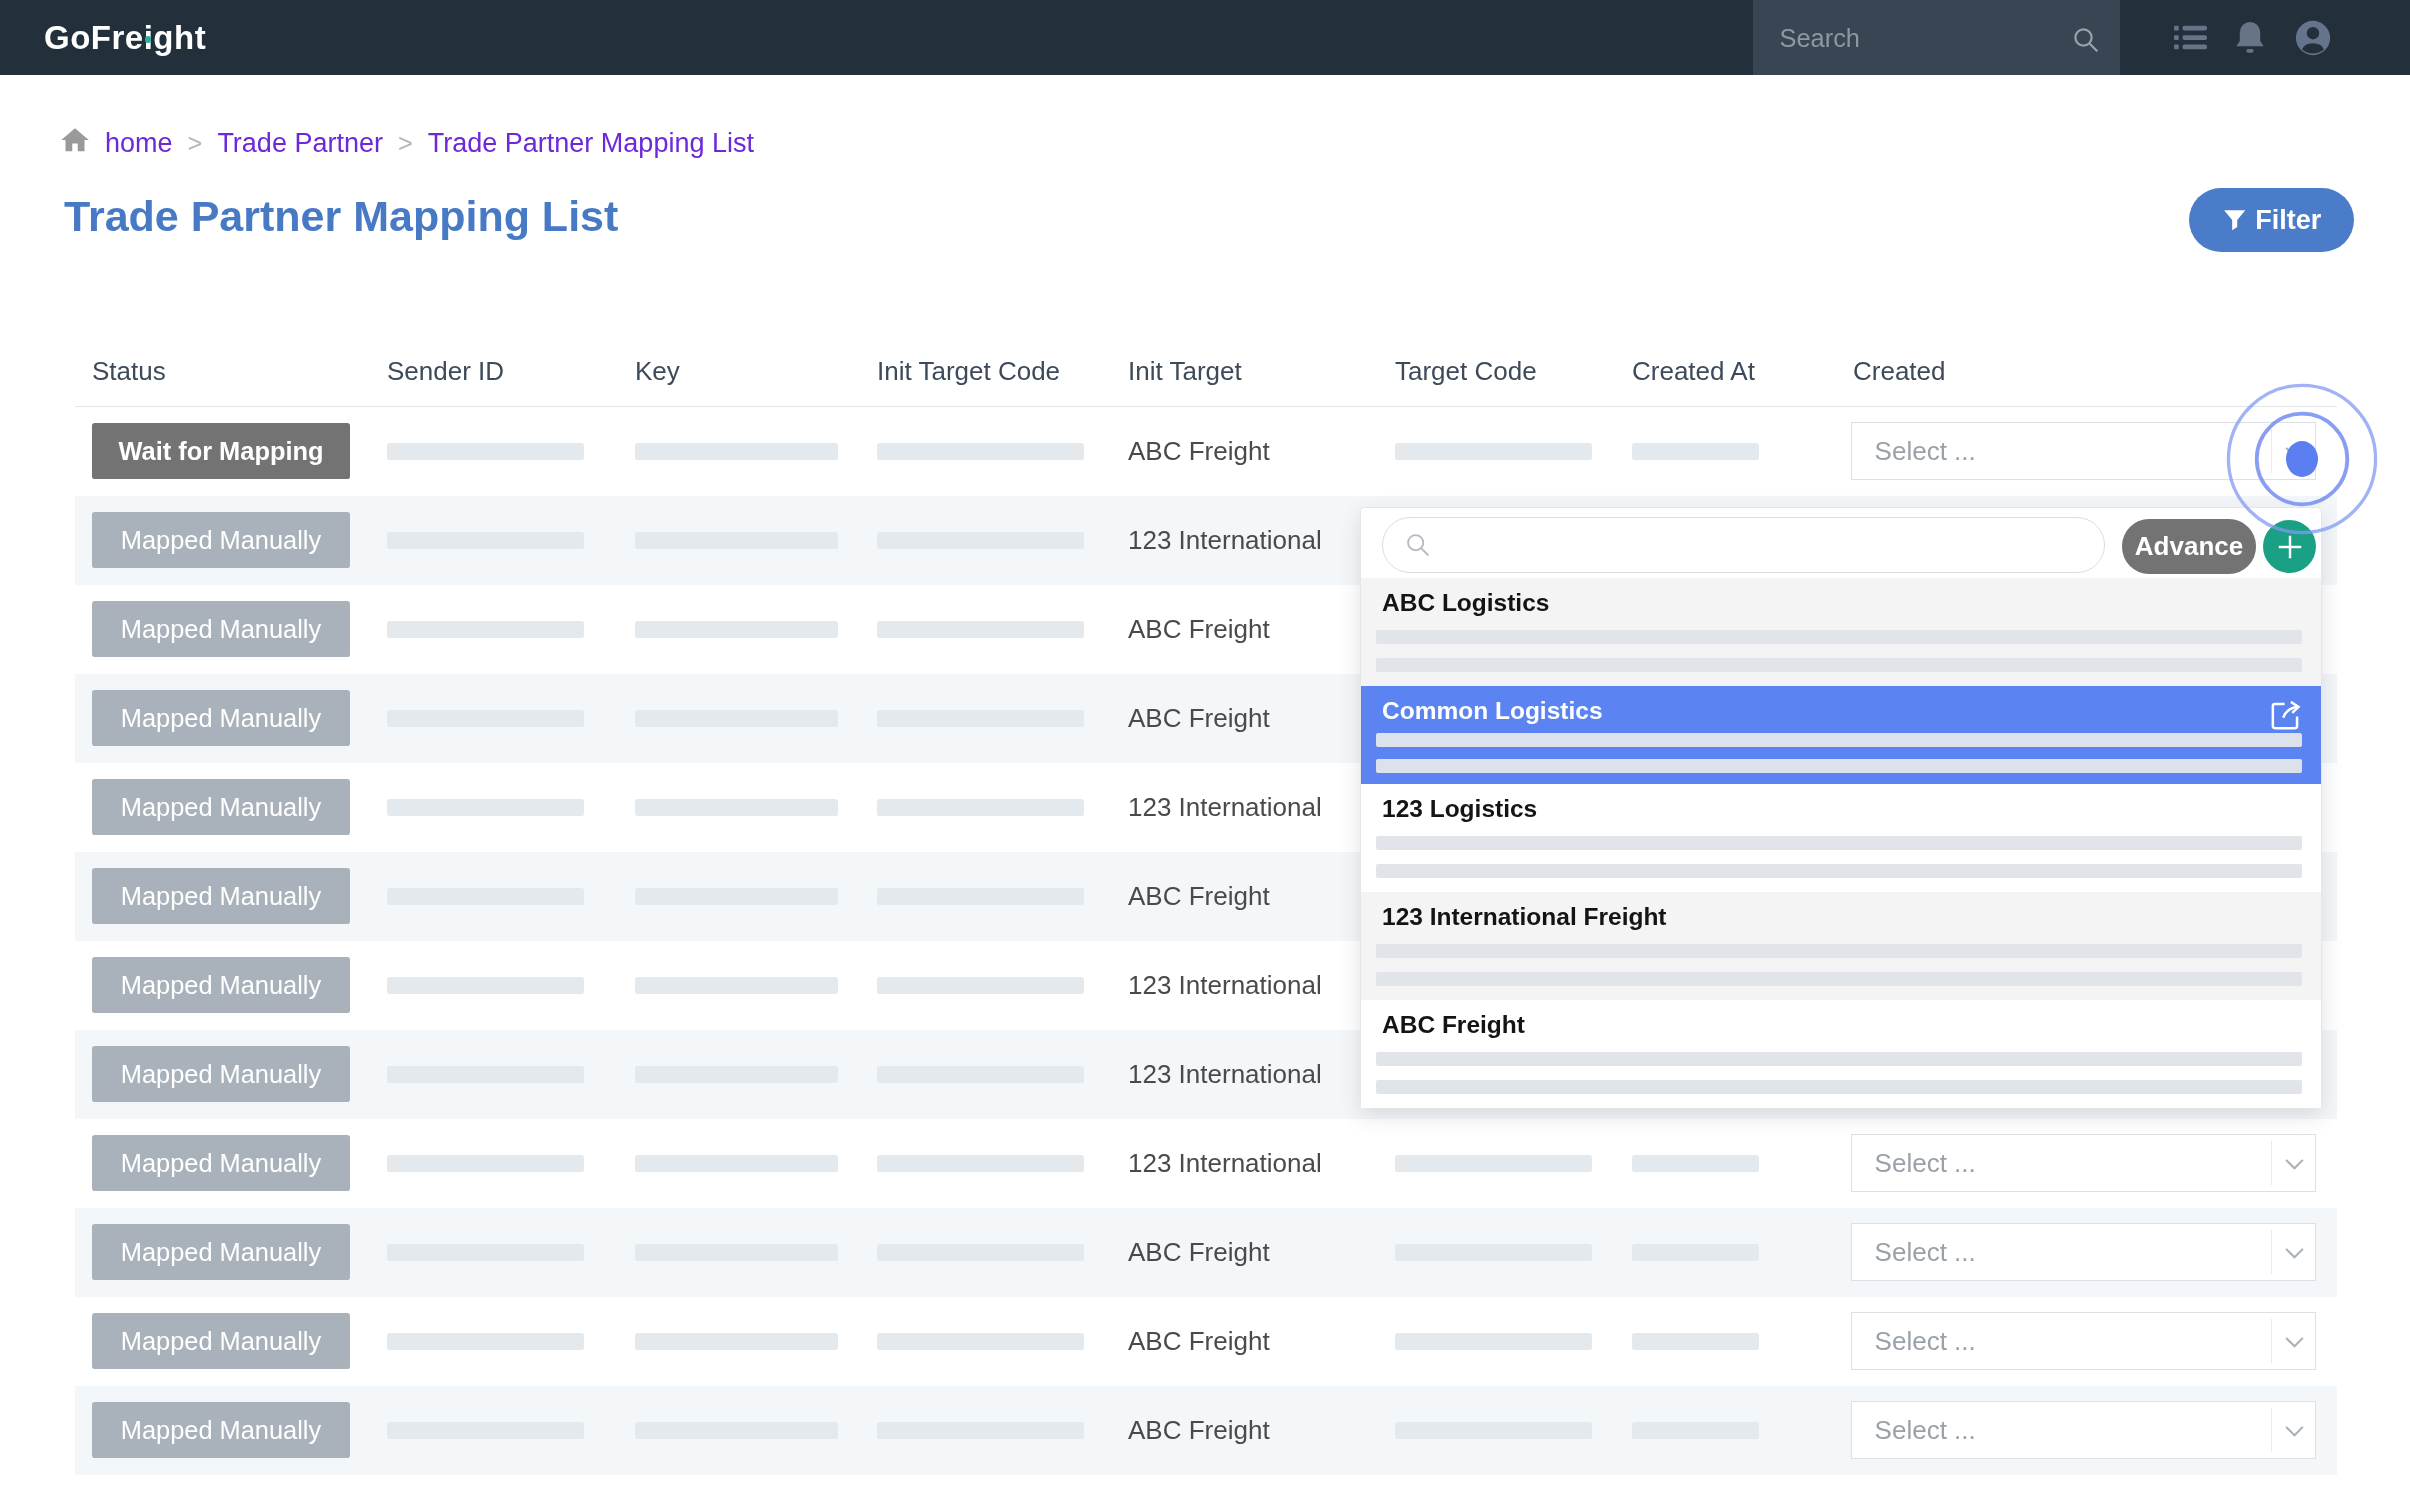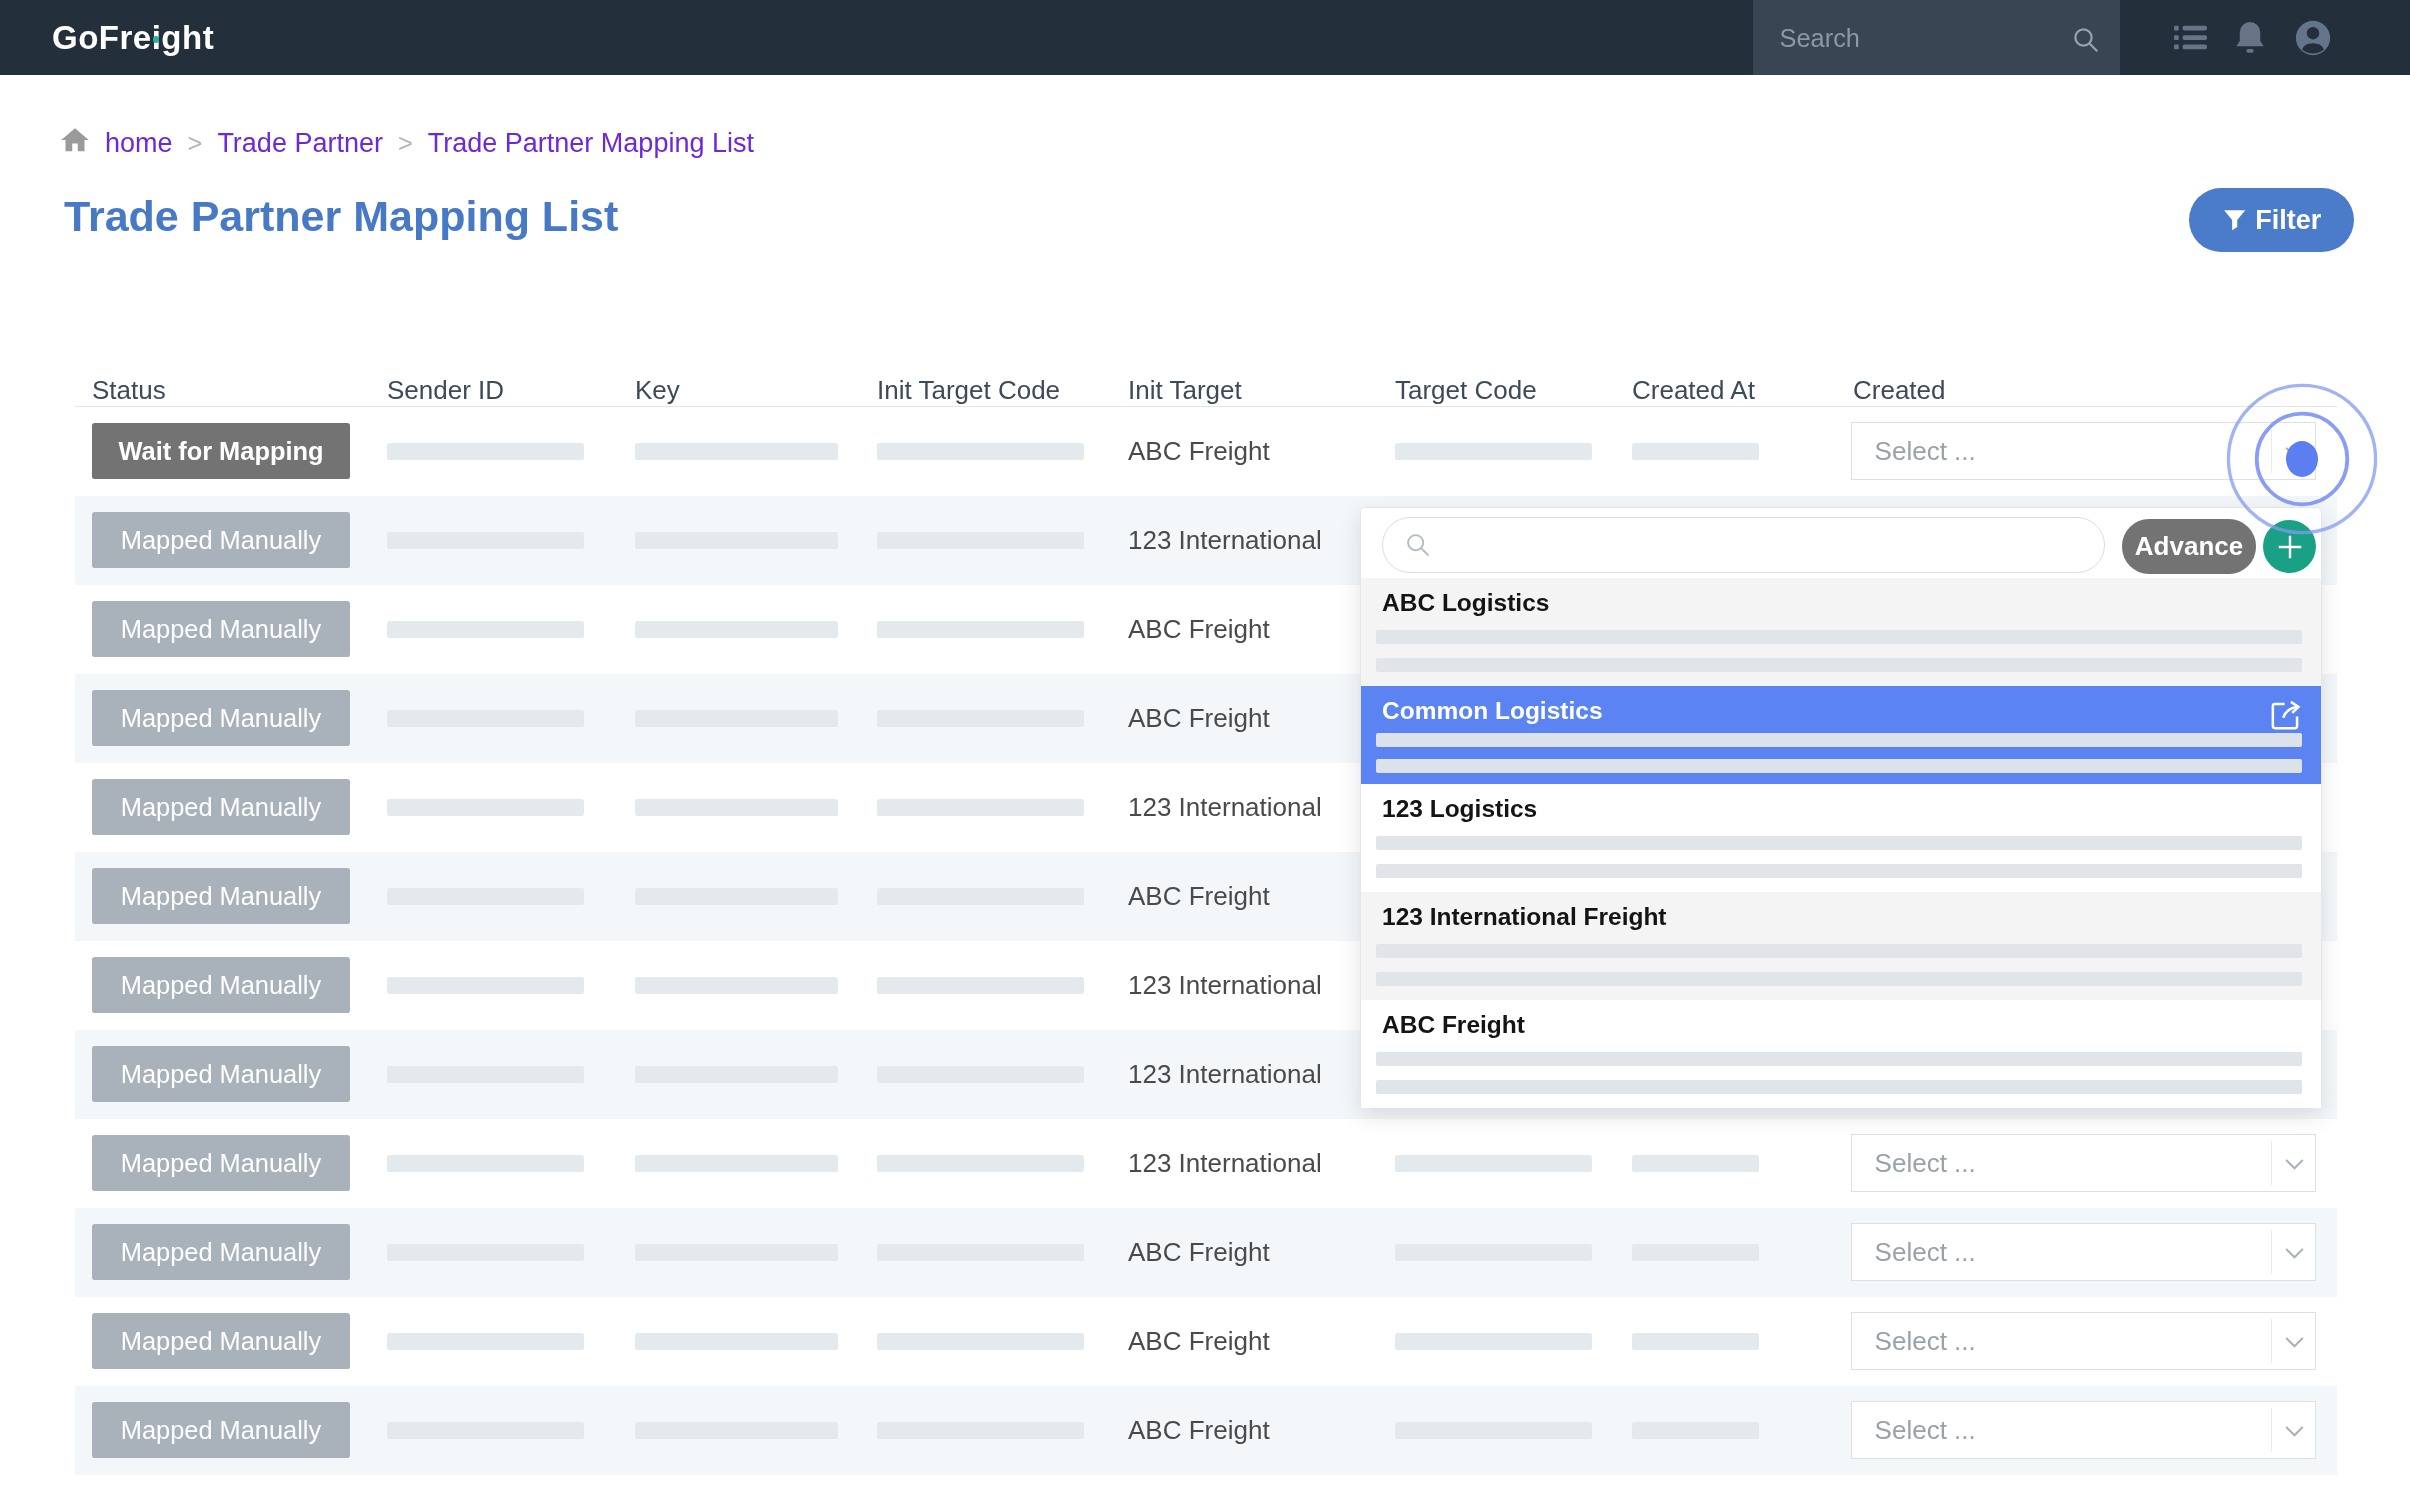--- a/index.html
+++ b/index.html
@@ -2,21 +2,21 @@
 <html style="font-size:15px"><head>
 <meta charset="utf-8">
 <style>
   html,body{margin:0;padding:0;background:#fff;}
   .screen{
     position:relative;width:2411px;height:1508px;overflow:hidden;background:#ffffff;
     font-family:"Liberation Sans","DejaVu Sans",sans-serif;
   }
   
   .topbar{position:absolute;left:0;top:0;width:2411px;height:75px;background:#242f3c;}
-  .logo{position:absolute;left:52px;top:0;height:75px;line-height:75px;color:#ffffff;
+  .logo{position:absolute;left:44px;top:0;height:75px;line-height:75px;color:#ffffff;
         font-size:33px;font-weight:700;letter-spacing:0.5px;}
   .logo .logo-i{position:relative;}
   .logo .logo-i::after{content:"";position:absolute;left:0.9px;top:17px;width:6.6px;height:6.6px;border-radius:50%;background:#2fae9d;}
   .nav-search{position:absolute;left:1753px;top:0;width:367px;height:75px;background:#3a4553;}
   .nav-search input{position:absolute;left:24.5px;top:0;width:282px;height:75px;background:transparent;border:none;outline:none;
         color:#aeb7c2;font-size:25.4px;font-family:inherit;}
   .nav-search input::placeholder{color:#8d98a5;}
   .nav-search .mag{position:absolute;right:19px;top:24.5px;}
   .nav-icon{position:absolute;top:0;height:75px;display:flex;align-items:center;justify-content:center;width:56px;cursor:pointer;}
   .nav-icon.list{left:2163px;} .nav-icon.bell{left:2222px;} .nav-icon.avatar{left:2285px;}
@@ -25,21 +25,21 @@
         font-size:27px;color:#9a9a9a;}
   .breadcrumb .sep{color:#b5b5b5;font-size:25.4px;}
   .crumb{color:#6d28d9;}
   
   .page-title{position:absolute;left:64px;top:192px;font-size:43px;font-weight:700;color:#4779c4;}
   .filter-btn{position:absolute;left:2189px;top:188px;width:165px;height:64px;border-radius:32px;background:#4a7cc9;
         display:flex;align-items:center;justify-content:center;gap:8px;cursor:pointer;}
   .filter-btn span{color:#ffffff;font-size:27px;font-weight:600;}
   
   .thead{position:absolute;left:75px;top:350px;width:2262px;height:55px;font-size:26px;color:#3d4a59;}
-  .thead .th{position:absolute;top:25px;white-space:nowrap;}
+  .thead .th{position:absolute;top:6px;white-space:nowrap;}
   .thead .th:nth-of-type(1){left:17px;}
   .thead .th:nth-of-type(2){left:312px;}
   .thead .th:nth-of-type(3){left:560px;}
   .thead .th:nth-of-type(4){left:802px;}
   .thead .th:nth-of-type(5){left:1053px;}
   .thead .th:nth-of-type(6){left:1320px;}
   .thead .th:nth-of-type(7){left:1557px;}
   .thead .th:nth-of-type(8){left:1778px;}
   .tbody{position:absolute;left:75px;top:406px;width:2262px;border-top:0.9px solid #e4e6e8;}
   .trow{position:relative;width:2262px;height:89px;background:#ffffff;}

